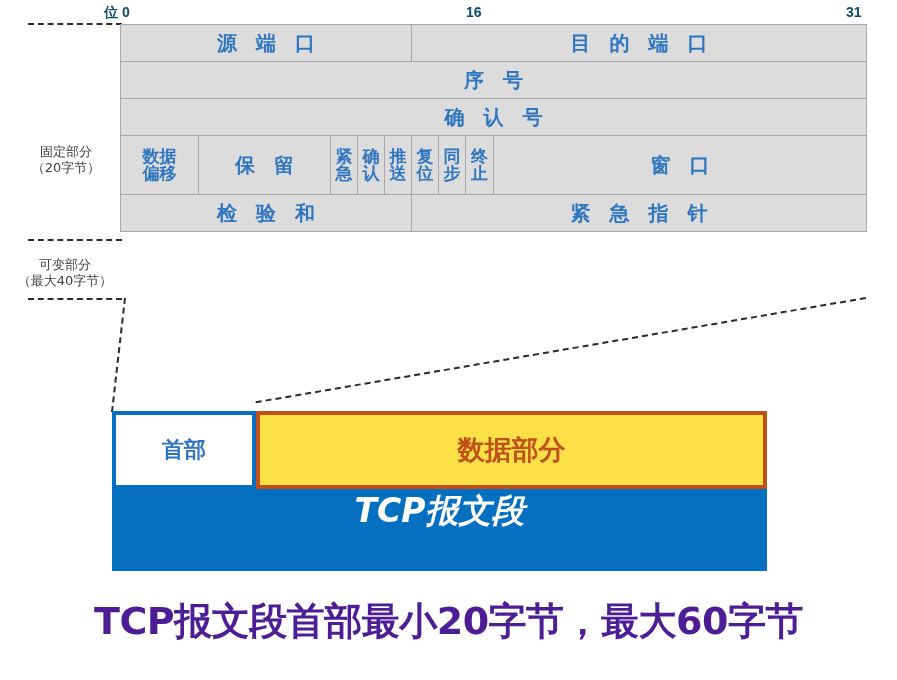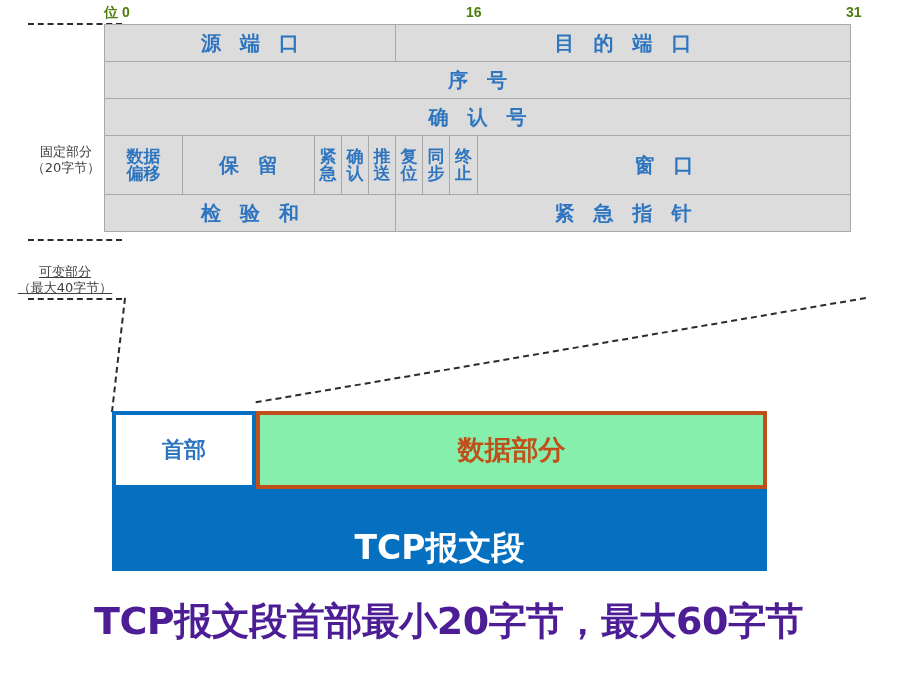--- a/index.html
+++ b/index.html
@@ -14,32 +14,32 @@
     overflow: hidden;
     font-family: "Liberation Sans", "DejaVu Sans", sans-serif;
   }
 
   
   .bit-ruler { position: absolute; top: 4px; left: 0; width: 897px; height: 20px; }
   .bit-label {
     position: absolute;
     font-size: 14px;
     font-weight: bold;
-    color: #4d7c0f;
+    color: #0c4a6e;
     line-height: 16px;
     white-space: nowrap;
   }
   .bit-0  { left: 104px; }
   .bit-16 { left: 466px; }
   .bit-31 { left: 846px; }
 
   
   .tcp-table {
     position: absolute;
-    left: 104px;
+    left: 120px;
     top: 24px;
     width: 746px;
     border-collapse: collapse;
     table-layout: fixed;
   }
   .tcp-table td {
     background: #dcdcdc;
     border: 1px solid #a8a8a8;
     color: #2e75c0;
     font-size: 20px;
@@ -73,21 +73,21 @@
     position: absolute;
     text-align: center;
     color: #404040;
     font-size: 13px;
     line-height: 1.25;
     font-family: "DejaVu Sans", "Liberation Sans", sans-serif;
     white-space: nowrap;
     margin-top: 14px;
   }
   .side-fixed { left: 12px; top: 130px; width: 108px; }
-  .side-var   { left: 6px; top: 250px; width: 118px; text-decoration: underline; }
+  .side-var   { left: 6px; top: 243px; width: 118px; }
 
   
   .dash-h {
     position: absolute;
     border-top: 2px dashed #2b2b2b;
     height: 0;
   }
   .dash-top    { left: 28px; top: 23px;  width: 94px; }
   .dash-mid    { left: 28px; top: 239px; width: 94px; }
   .dash-bottom { left: 28px; top: 298px; width: 94px; }
@@ -125,36 +125,36 @@
   .seg-head-box span {
     color: #2e75c0;
     font-size: 22px;
     font-weight: bold;
     font-family: "DejaVu Sans", "Liberation Sans", sans-serif;
   }
   .seg-data-box {
     position: absolute;
     left: 144px; top: 0px;
     width: 511px; height: 78px;
-    background: #86efac;
+    background: #fde047;
     border: 4px solid #c0501a;
     box-sizing: border-box;
     display: flex; align-items: center; justify-content: center;
   }
   .seg-data-box span {
     color: #c0501a;
     font-size: 27px;
     font-weight: bold;
     font-family: "DejaVu Sans", "Liberation Sans", sans-serif;
   }
   .seg-caption {
     position: absolute;
     left: 0; top: 78px;
     width: 655px; height: 82px;
-    display: flex; align-items: flex-end; justify-content: center;
+    display: flex; align-items: flex-start; justify-content: center; font-style: italic;
   }
   .seg-caption span {
     color: #ffffff;
     font-size: 33px;
     font-weight: bold;
     font-family: "DejaVu Sans", "Liberation Sans", sans-serif;
   }
 
   
   .bottom-title {

